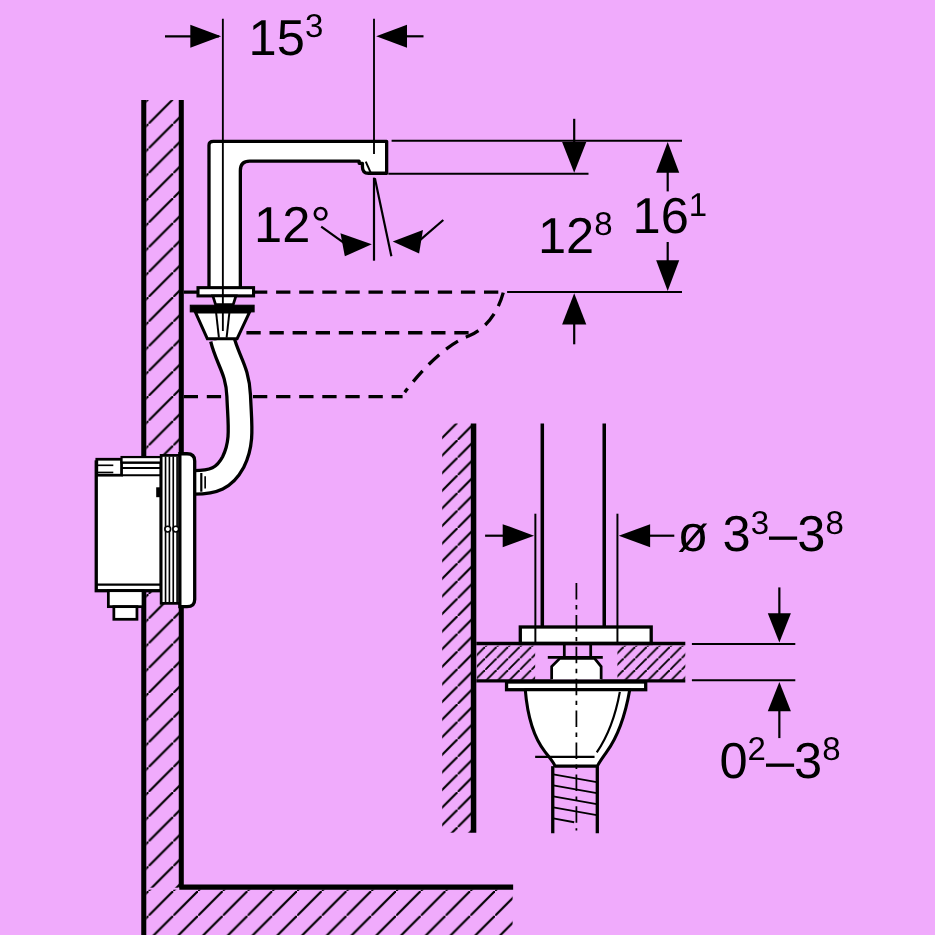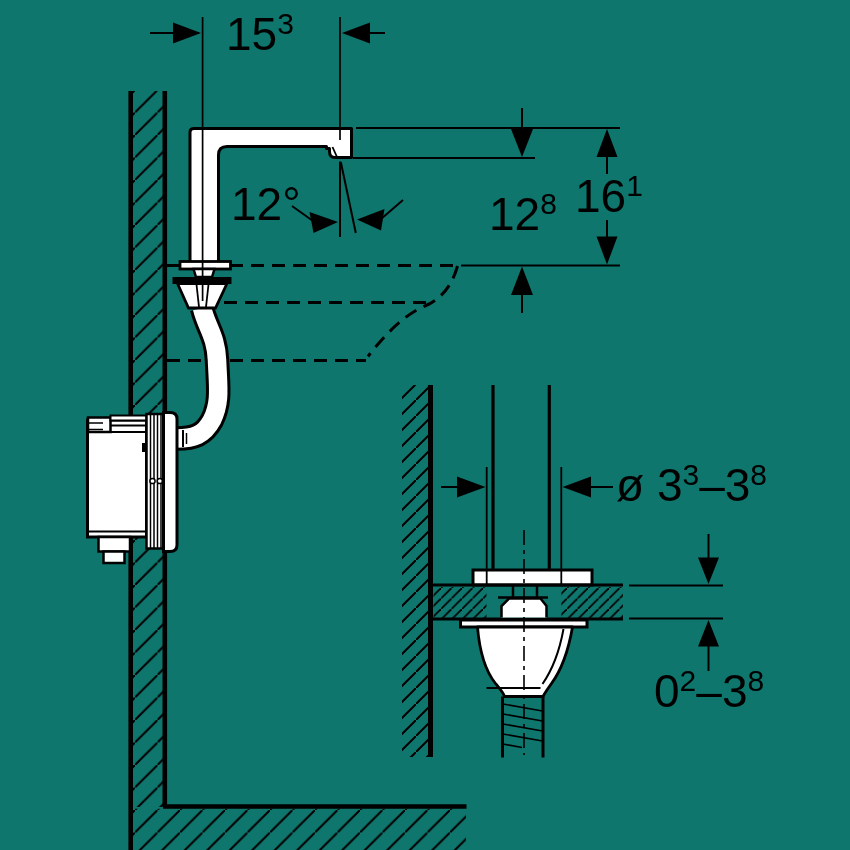--- a/index.html
+++ b/index.html
@@ -1,16 +1,16 @@
 <!DOCTYPE html>
 <html><head>
 <meta charset="utf-8">
 <style>
   html,body{margin:0;padding:0;background:#fff;}
-  .stage{width:850px;height:850px;background:#0f766e;position:relative;overflow:hidden;}
+  .stage{width:850px;height:850px;background:#f0abfc;position:relative;overflow:hidden;}
   svg{display:block;}
   .dim{font-family:"Liberation Sans","DejaVu Sans",sans-serif;font-size:46px;fill:#000;}
   .sup{font-size:30px;}
 </style>
 </head>
 <body>
 
 <div class="stage">
 <svg width="850" height="850" viewBox="0 0 850 850">
   <defs>

